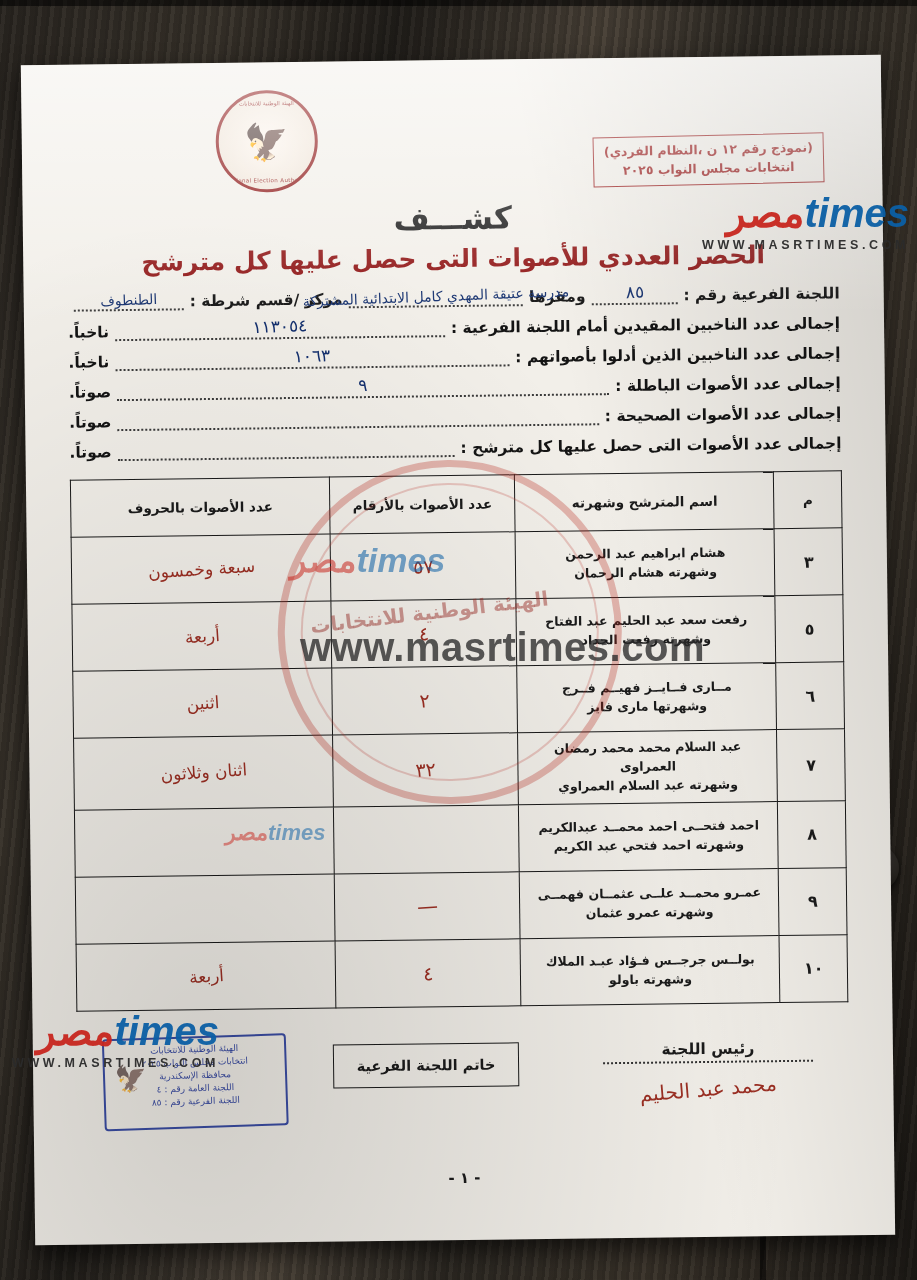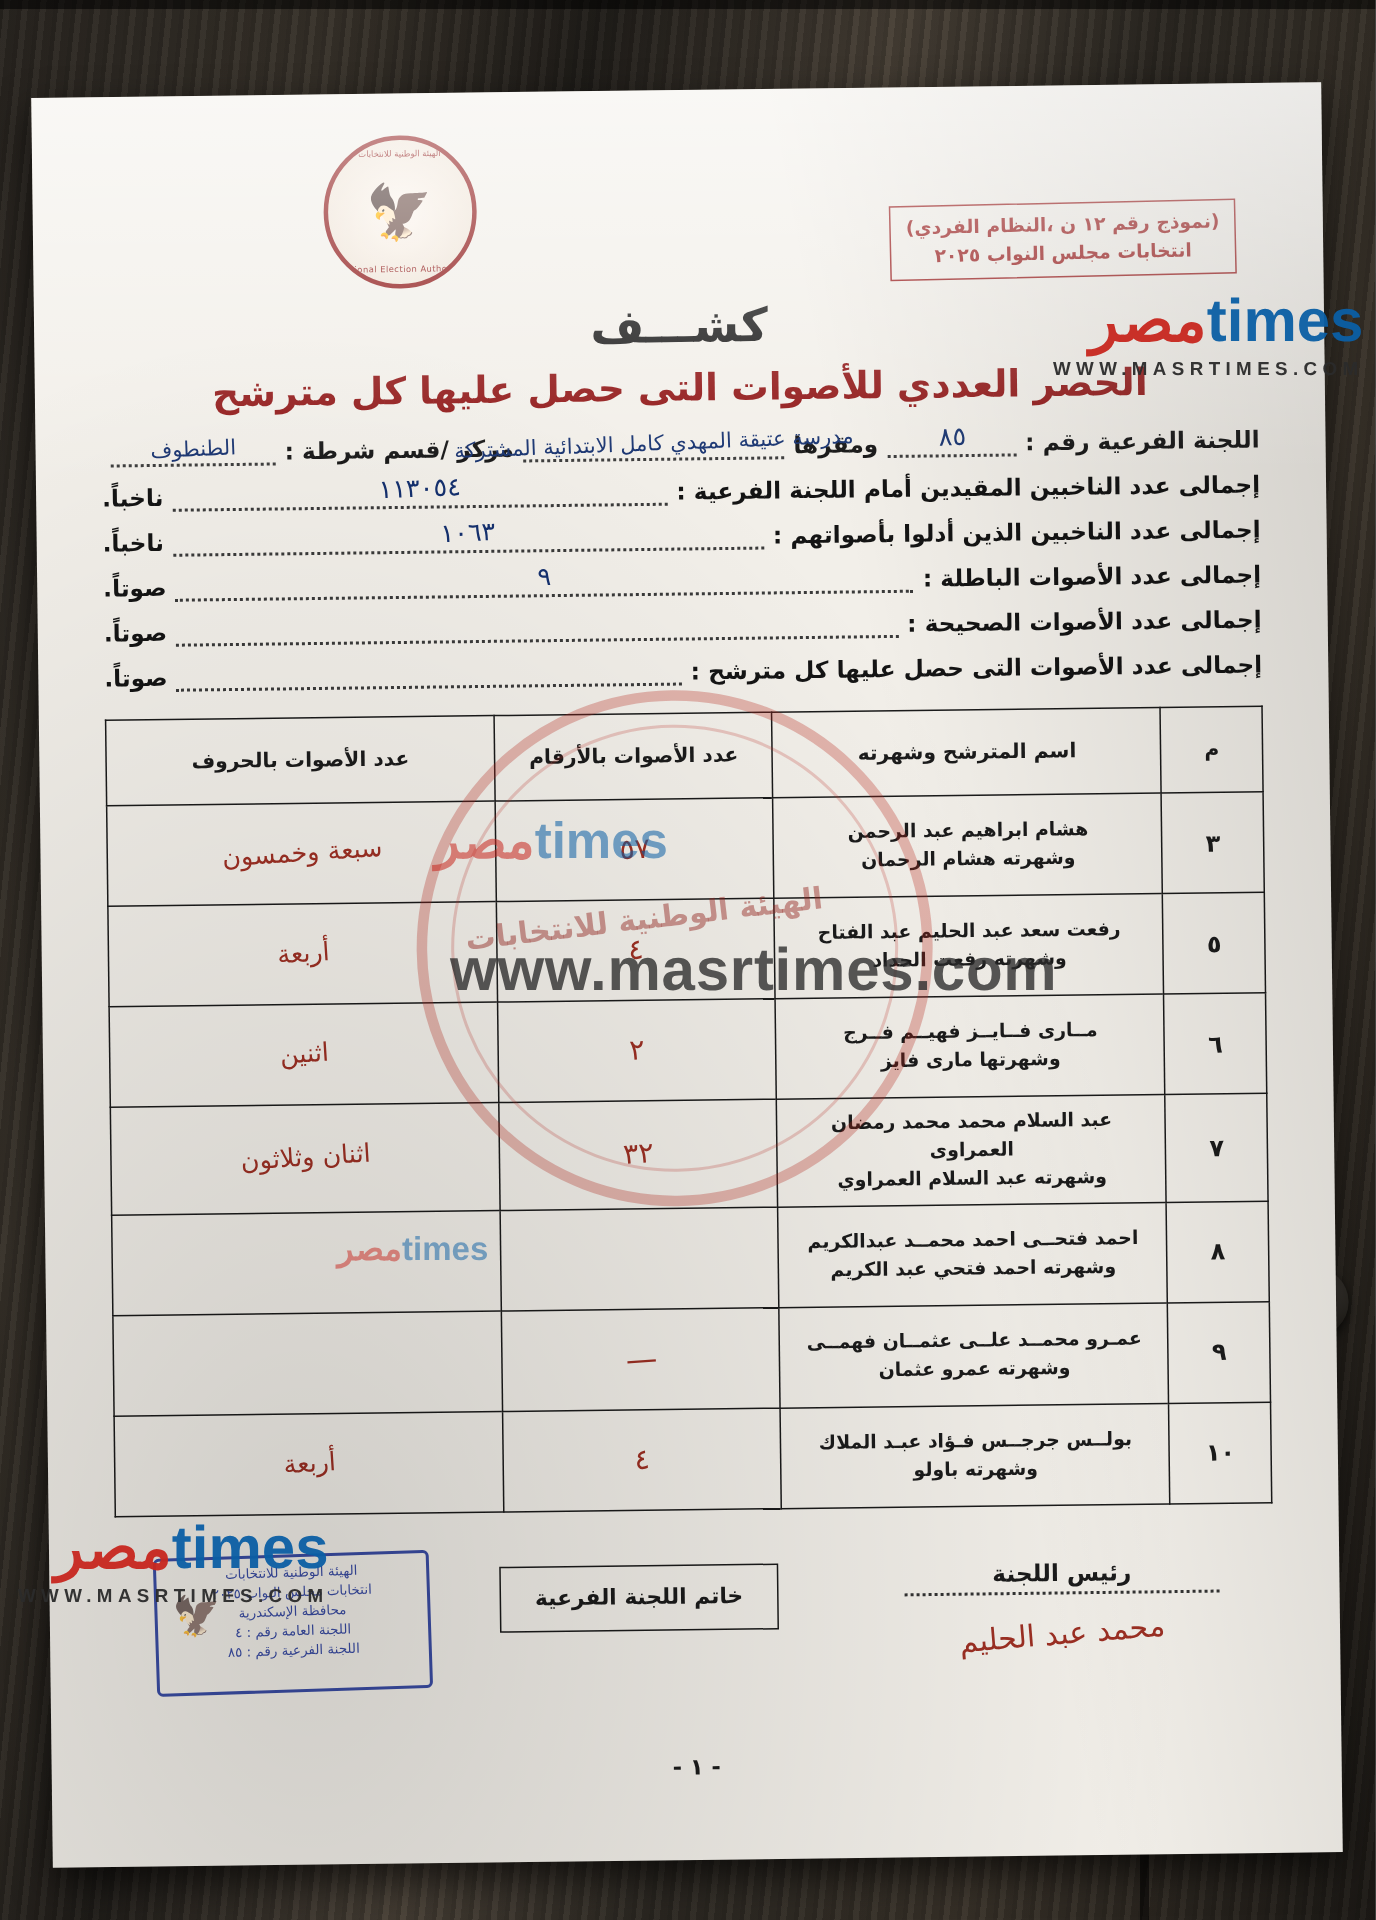--- a/index.html
+++ b/index.html
@@ -317,21 +317,21 @@
   }
   .wm-big .t1 {
     font-size: 40px;
     color: #2b2b2b;
     letter-spacing: .5px;
   }
   .wm-row {
     display: flex;
     align-items: baseline;
   }
-  .wm-times { color: #0b5fa5; }
+  .wm-times { color: #0b5fa5; font-style: italic; }
   .wm-ar { color: #c8271f; font-size: 40px; }
   .wm-url {
     color: #2b2b2b;
     font-size: 12.5px;
     letter-spacing: 3.6px;
     margin-top: 2px;
   }
 
   .wm-tr {
     right: 8px;

